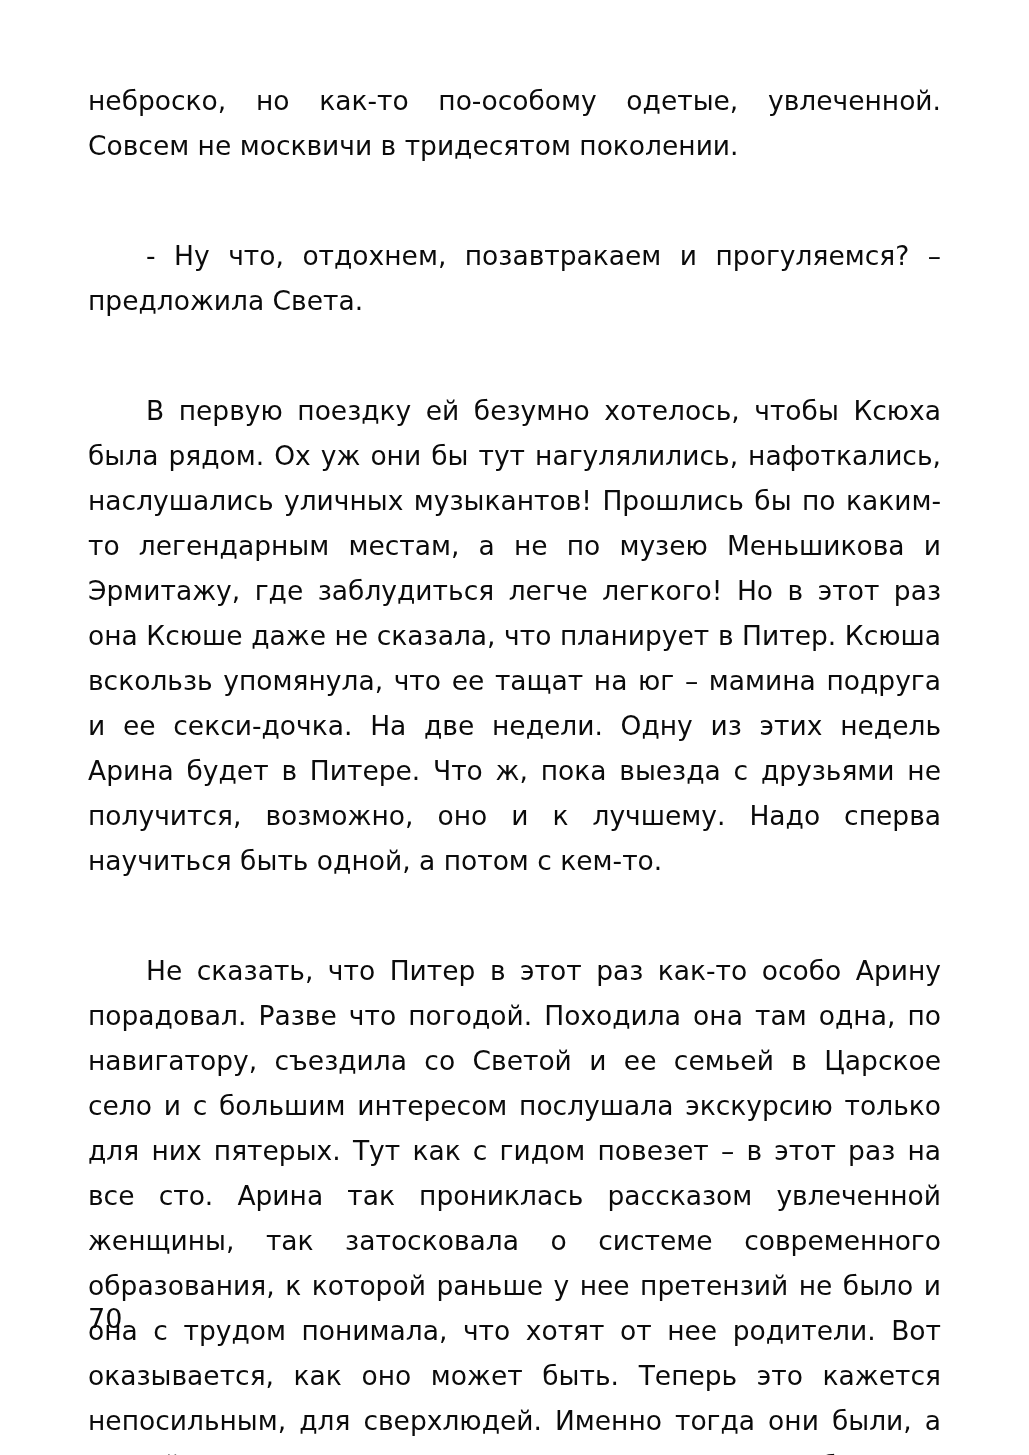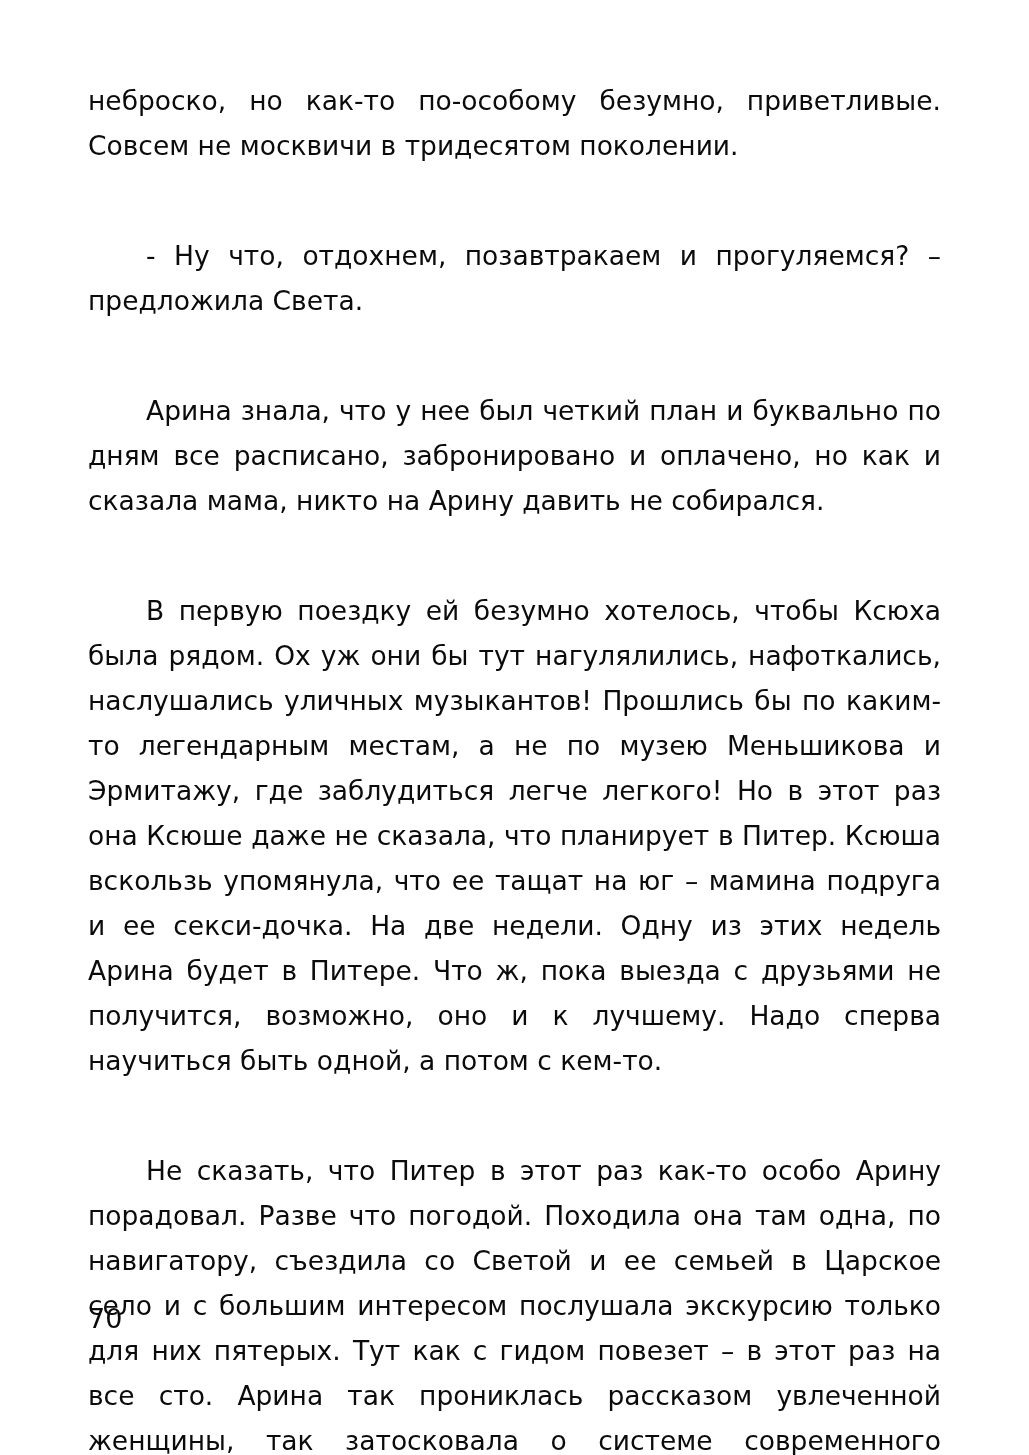--- a/index.html
+++ b/index.html
@@ -54,23 +54,22 @@
     color: #0b0b0b;
     font-family: "DejaVu Sans", sans-serif;
   }
 </style>
 </head>
 <body>
 
 <div class="page">
 
   <div class="text-column">
-    <p class="para no-indent">неброско, но как-то по-особому безумно, приветливые. Совсем не москвичи в тридесятом поколении.</p>
+    <p class="para no-indent">неброско, но как-то по-особому одетые, увлеченной. Совсем не москвичи в тридесятом поколении.</p>
     <p class="para">- Ну что, отдохнем, позавтракаем и прогуляемся? – предложила Света.</p>
-    <p class="para">Арина знала, что у нее был четкий план и буквально по дням все расписано, забронировано и оплачено, но как и сказала мама, никто на Арину давить не собирался.</p>
     <p class="para">В первую поездку ей безумно хотелось, чтобы Ксюха была рядом. Ох уж они бы тут нагулялились, нафоткались, наслушались уличных музыкантов! Прошлись бы по каким-то легендарным местам, а не по музею Меньшикова и Эрмитажу, где заблудиться легче легкого! Но в этот раз она Ксюше даже не сказала, что планирует в Питер. Ксюша вскользь упомянула, что ее тащат на юг – мамина подруга и ее секси-дочка. На две недели. Одну из этих недель Арина будет в Питере. Что ж, пока выезда с друзьями не получится, возможно, оно и к лучшему. Надо сперва научиться быть одной, а потом с кем-то.</p>
     <p class="para">Не сказать, что Питер в этот раз как-то особо Арину порадовал. Разве что погодой. Походила она там одна, по навигатору, съездила со Светой и ее семьей в Царское село и с большим интересом послушала экскурсию только для них пятерых. Тут как с гидом повезет – в этот раз на все сто. Арина так прониклась рассказом увлеченной женщины, так затосковала о системе современного образования, к которой раньше у нее претензий не было и она с трудом понимала, что хотят от нее родители. Вот оказывается, как оно может быть. Теперь это кажется непосильным, для сверхлюдей. Именно тогда они были, а не сейчас – с телефоном вместо мозга. Да, Ксюхе бы тоже тут понравилось.</p>
 
   </div>
 
   <div class="page-number">70</div>
 
 </div>
 
 </body></html>

